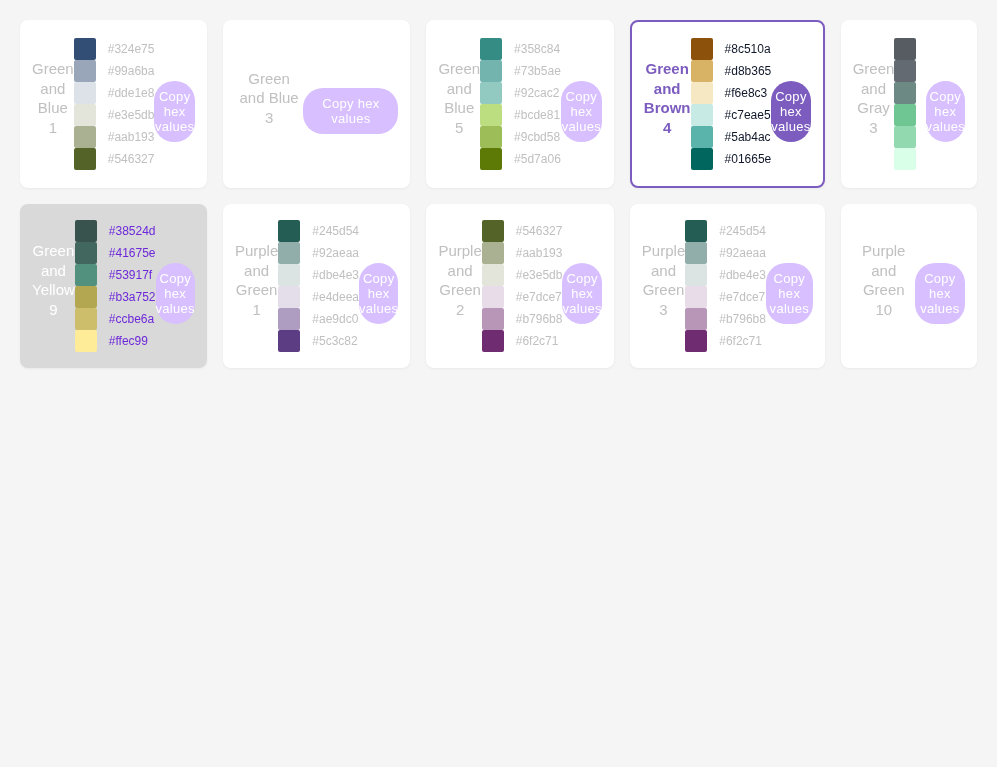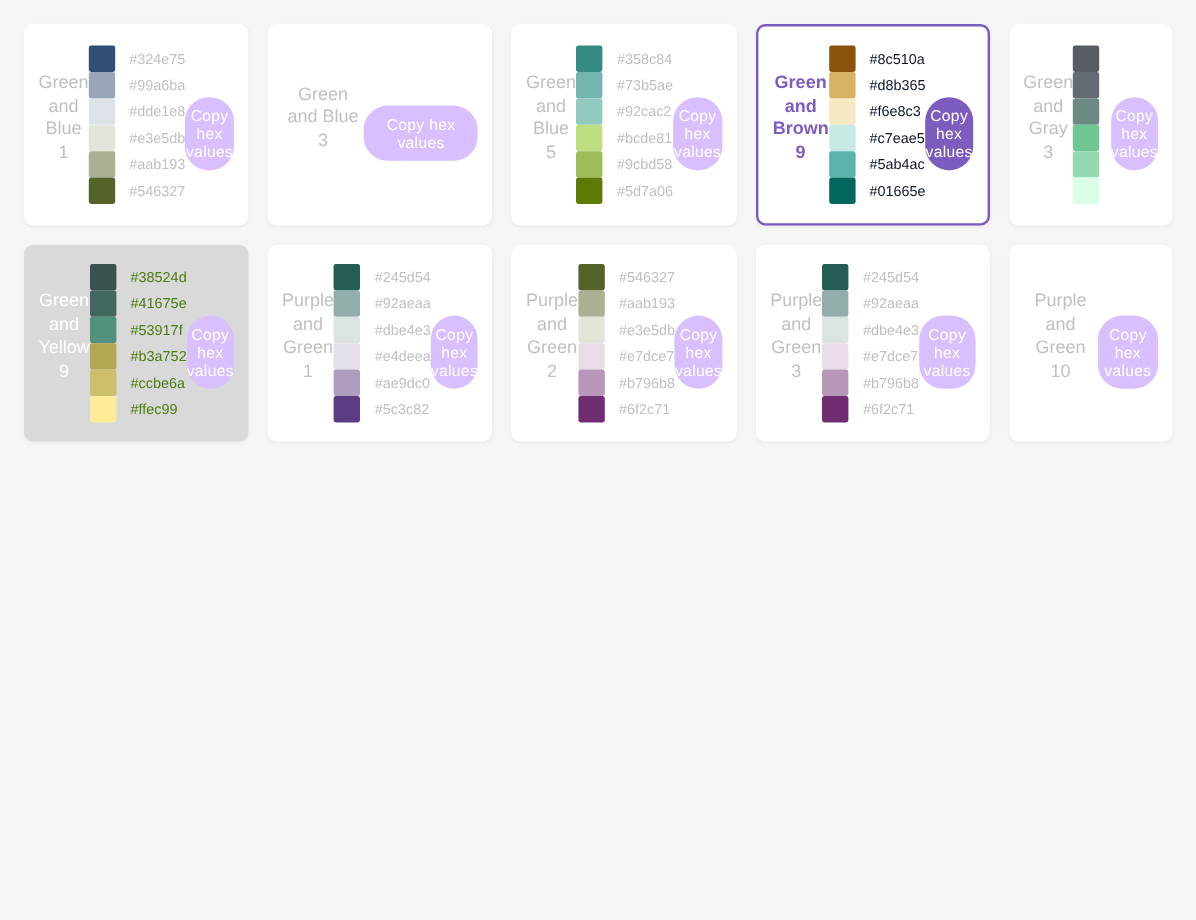--- a/index.html
+++ b/index.html
@@ -50,21 +50,21 @@
       flex-shrink: 0;
     }
     .hex-label {
       font-size: 12px;
       color: #c0c0c0;
     }
     .card.selected .hex-label {
       color: #0f172a;
     }
     .card.dark .hex-label {
-      color: #4d7c0f;
+      color: #6d28d9;
     }
     .copy-btn {
       margin-top: 14px;
       width: 100%;
       padding: 8px 0;
       border: none;
       border-radius: 20px;
       background: #d8bfff;
       color: #fff;
       font-size: 13px;
@@ -136,21 +136,21 @@
           <div class="hex-label">#73b5ae</div>
           <div class="hex-label">#92cac2</div>
           <div class="hex-label">#bcde81</div>
           <div class="hex-label">#9cbd58</div>
           <div class="hex-label">#5d7a06</div>
         </div>
       </div>
       <button class="copy-btn">Copy hex values</button>
     </div>
     <div class="card selected">
-      <div class="card-title">Green and Brown 9</div>
+      <div class="card-title">Green and Brown 4</div>
       <div class="colors-container">
         <div class="strip-col">
           <div class="color-swatch" style="background: rgb(140, 81, 10); height: 22px; width: 22px;"></div>
           <div class="color-swatch" style="background: rgb(216, 179, 101); height: 22px; width: 22px;"></div>
           <div class="color-swatch" style="background: rgb(246, 232, 195); height: 22px; width: 22px;"></div>
           <div class="color-swatch" style="background: rgb(199, 234, 229); height: 22px; width: 22px;"></div>
           <div class="color-swatch" style="background: rgb(90, 180, 172); height: 22px; width: 22px;"></div>
           <div class="color-swatch" style="background: rgb(1, 102, 94); height: 22px; width: 22px;"></div>
         </div>
         <div class="labels-col">

